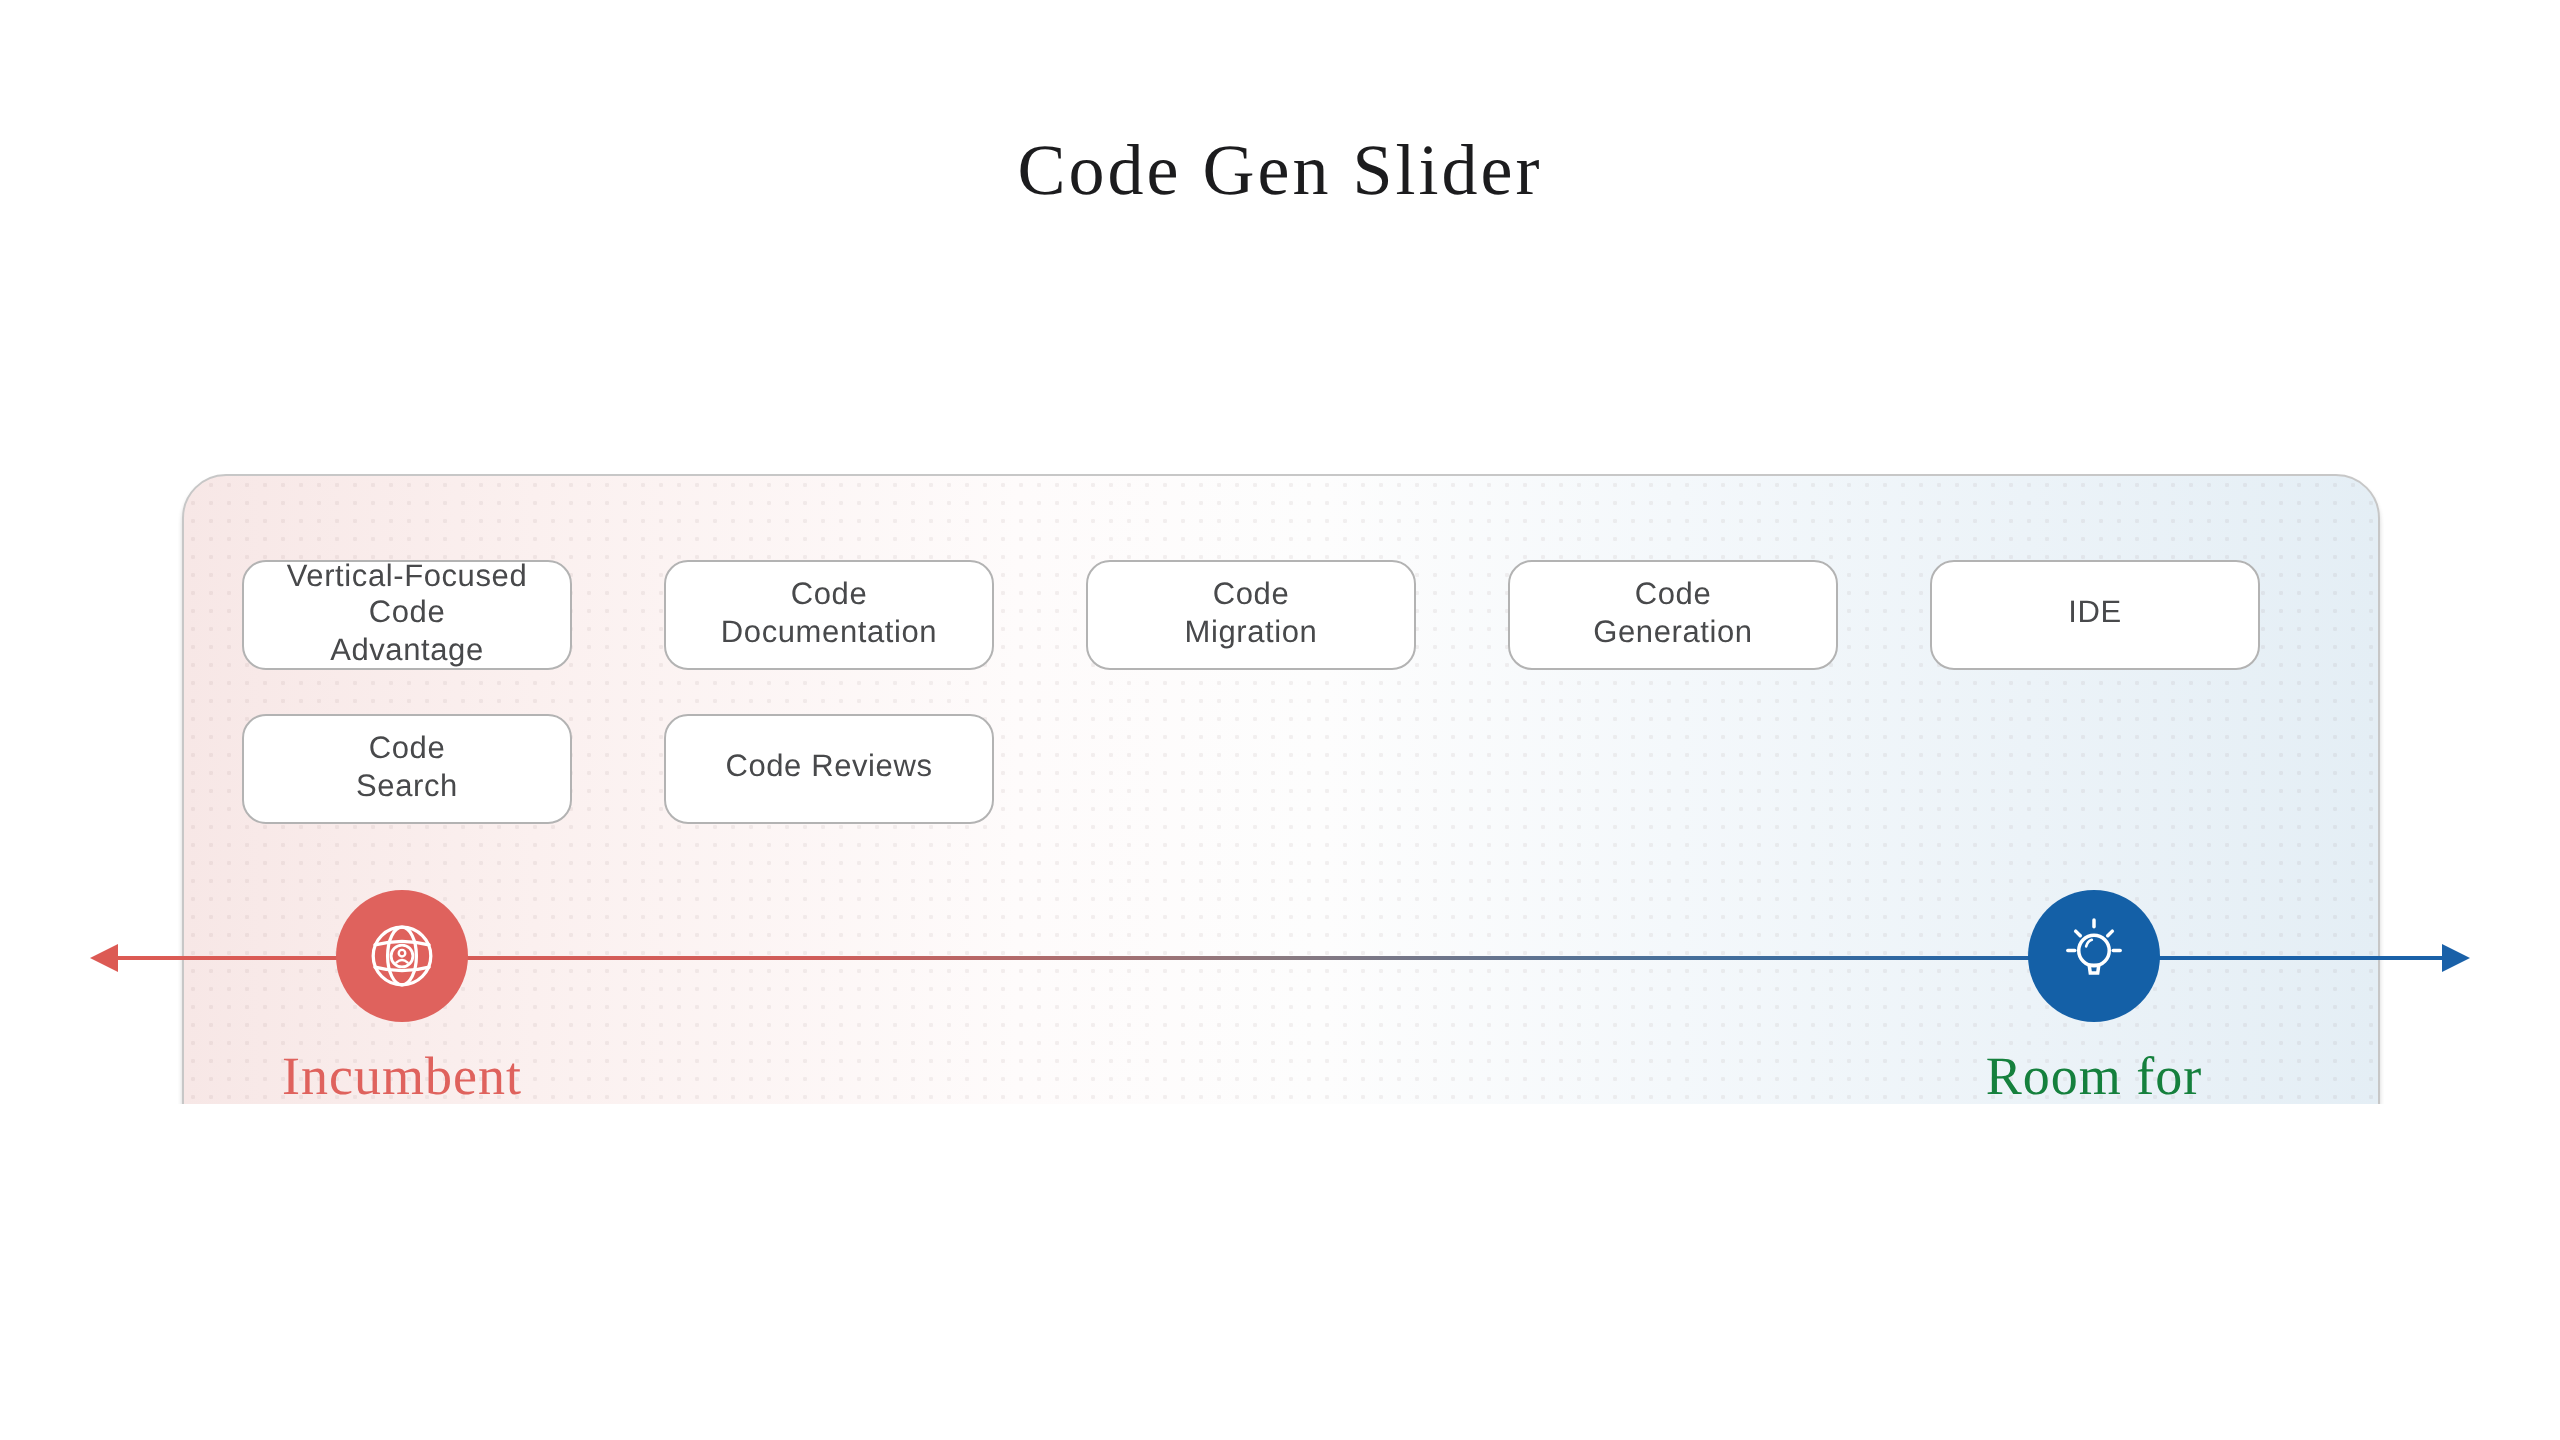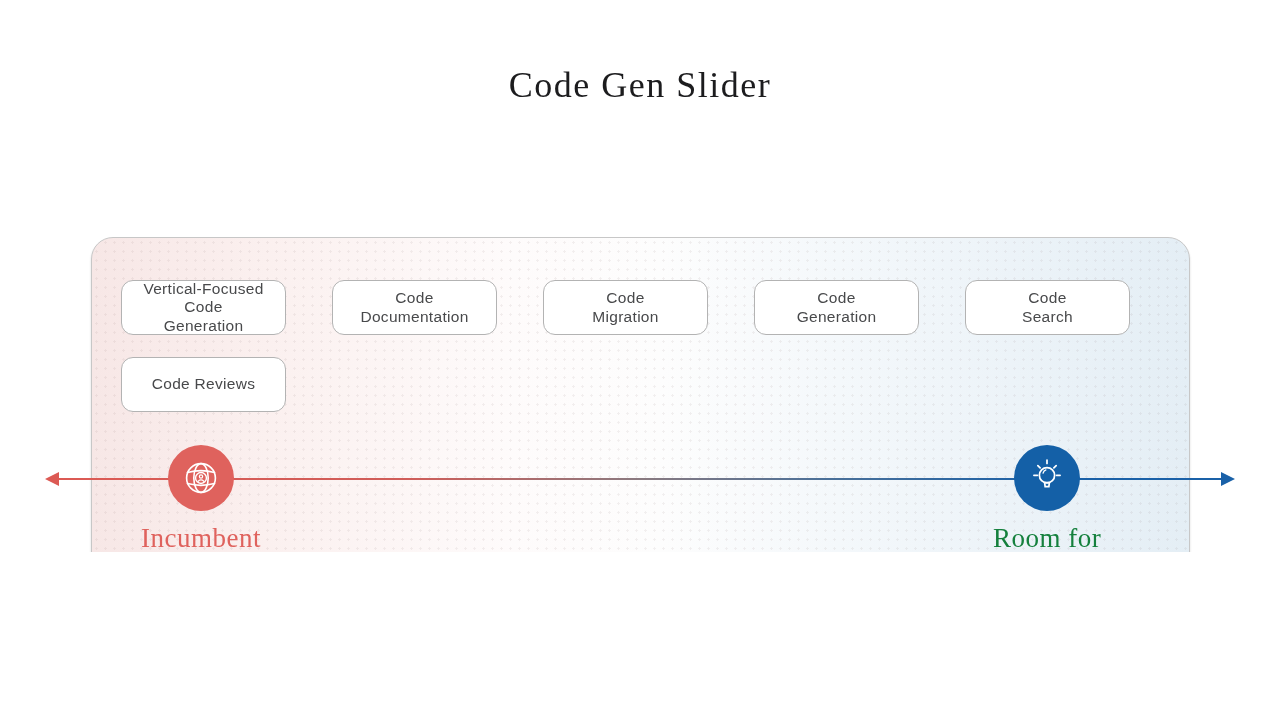--- a/index.html
+++ b/index.html
@@ -66,27 +66,28 @@
 <body>
 
 <div class="slide">
 
   <h1 class="title">Code Gen Slider</h1>
 
   <section class="panel">
     <div class="box-grid">
       <div class="box">Vertical-Focused
 Code
-Generation</div>
+Advantage</div>
       <div class="box">Code
 Documentation</div>
       <div class="box">Code
 Migration</div>
       <div class="box">Code
 Generation</div>
+      <div class="box">IDE</div>
       <div class="box">Code
 Search</div>
       <div class="box">Code Reviews</div>
     </div>
   </section>
 
   <div class="axis-line"></div>
   <div class="arrow arrow-left"></div>
   <div class="arrow arrow-right"></div>
 

